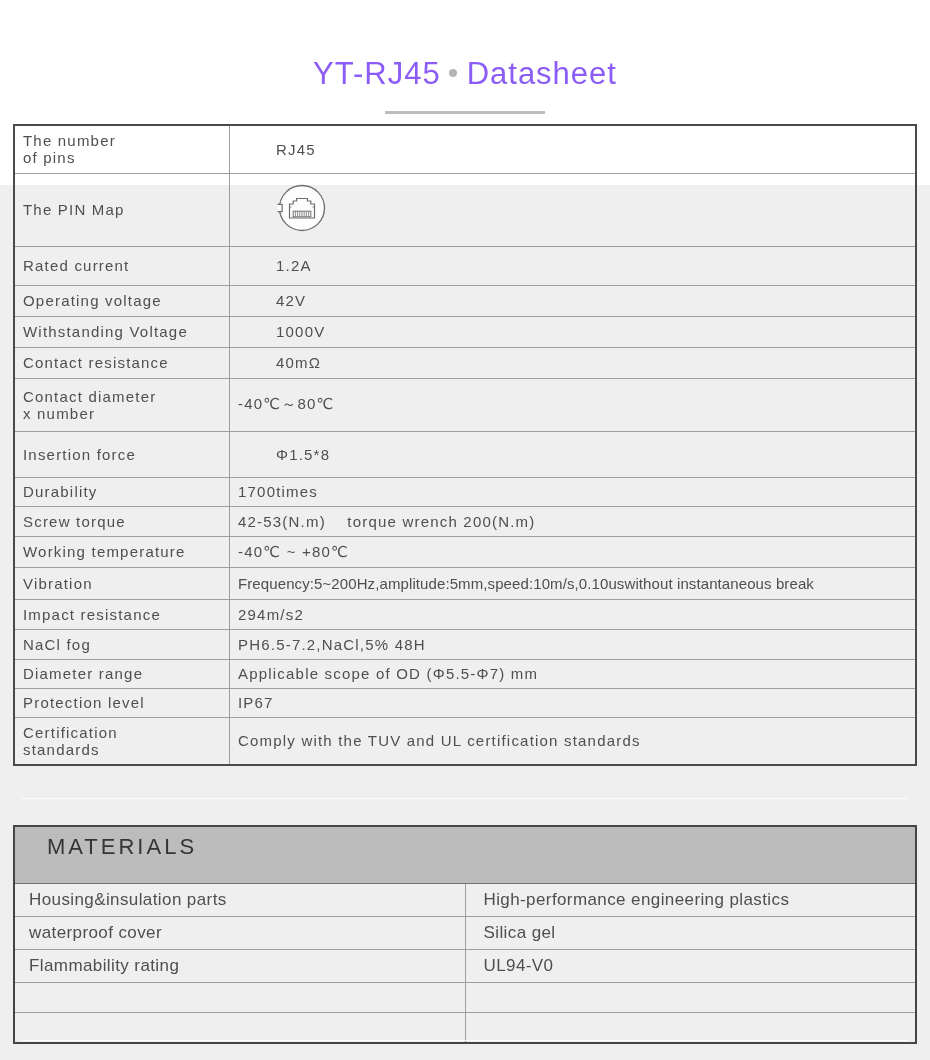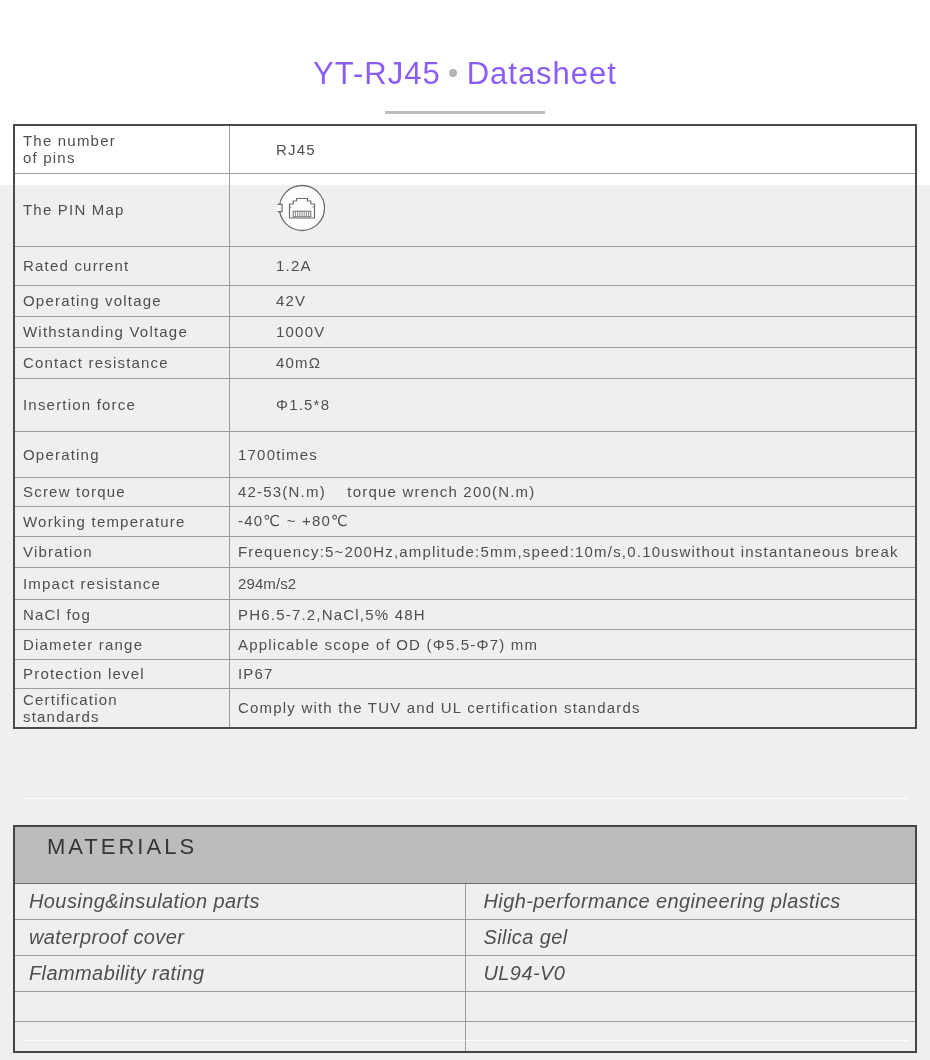--- a/index.html
+++ b/index.html
@@ -59,22 +59,22 @@
     position:absolute; top:825px; left:13px; width:904px;
     border-collapse:collapse; table-layout:fixed; background:transparent;
     border:2px solid #454545;
   }
   #materials-table th.mat-header {
     height:40px; background:#bcbcbc; text-align:left; padding:0 0 16px 32px;
     font-size:22px; font-weight:400; letter-spacing:3px; color:#353535;
     border-bottom:1px solid #6f6f6f;
   }
   #materials-table td {
-    border:1px solid #9e9e9e; font-size:20px; letter-spacing:0.4px;
-    vertical-align:middle; padding:6px 8px;font-style:italic;
+    border:1px solid #9e9e9e; font-size:17px; letter-spacing:0.4px;
+    vertical-align:middle; padding:6px 8px;
   }
   #materials-table td.label { width:248px; padding-left:14px; }
   #materials-table td.value { padding-left:18px; }
   #materials-table tbody tr { height:30px; }
 
   .hr-light { position:absolute; left:22px; width:886px; height:1px; background:rgba(255,255,255,0.85); }
   #hr1 { top:798px; }
   #hr2 { top:1040px; }
 
   .jack-icon-box { display:inline-block; }
@@ -118,25 +118,30 @@
       </tr>
       <tr>
         <td class="label">Withstanding Voltage</td>
         <td class="value indent">1000V</td>
       </tr>
       <tr>
         <td class="label">Contact resistance</td>
         <td class="value indent">40mΩ</td>
       </tr>
       <tr>
+        <td class="label">Contact diameter
+x number</td>
+        <td class="value">-40℃～80℃</td>
+      </tr>
+      <tr>
         <td class="label">Insertion force</td>
         <td class="value indent">Φ1.5*8</td>
       </tr>
       <tr>
-        <td class="label">Operating</td>
+        <td class="label">Durability</td>
         <td class="value">1700times</td>
       </tr>
       <tr>
         <td class="label">Screw torque</td>
         <td class="value">42-53(N.m)    torque wrench 200(N.m)</td>
       </tr>
       <tr>
         <td class="label">Working temperature</td>
         <td class="value">-40℃ ~ +80℃</td>
       </tr>

